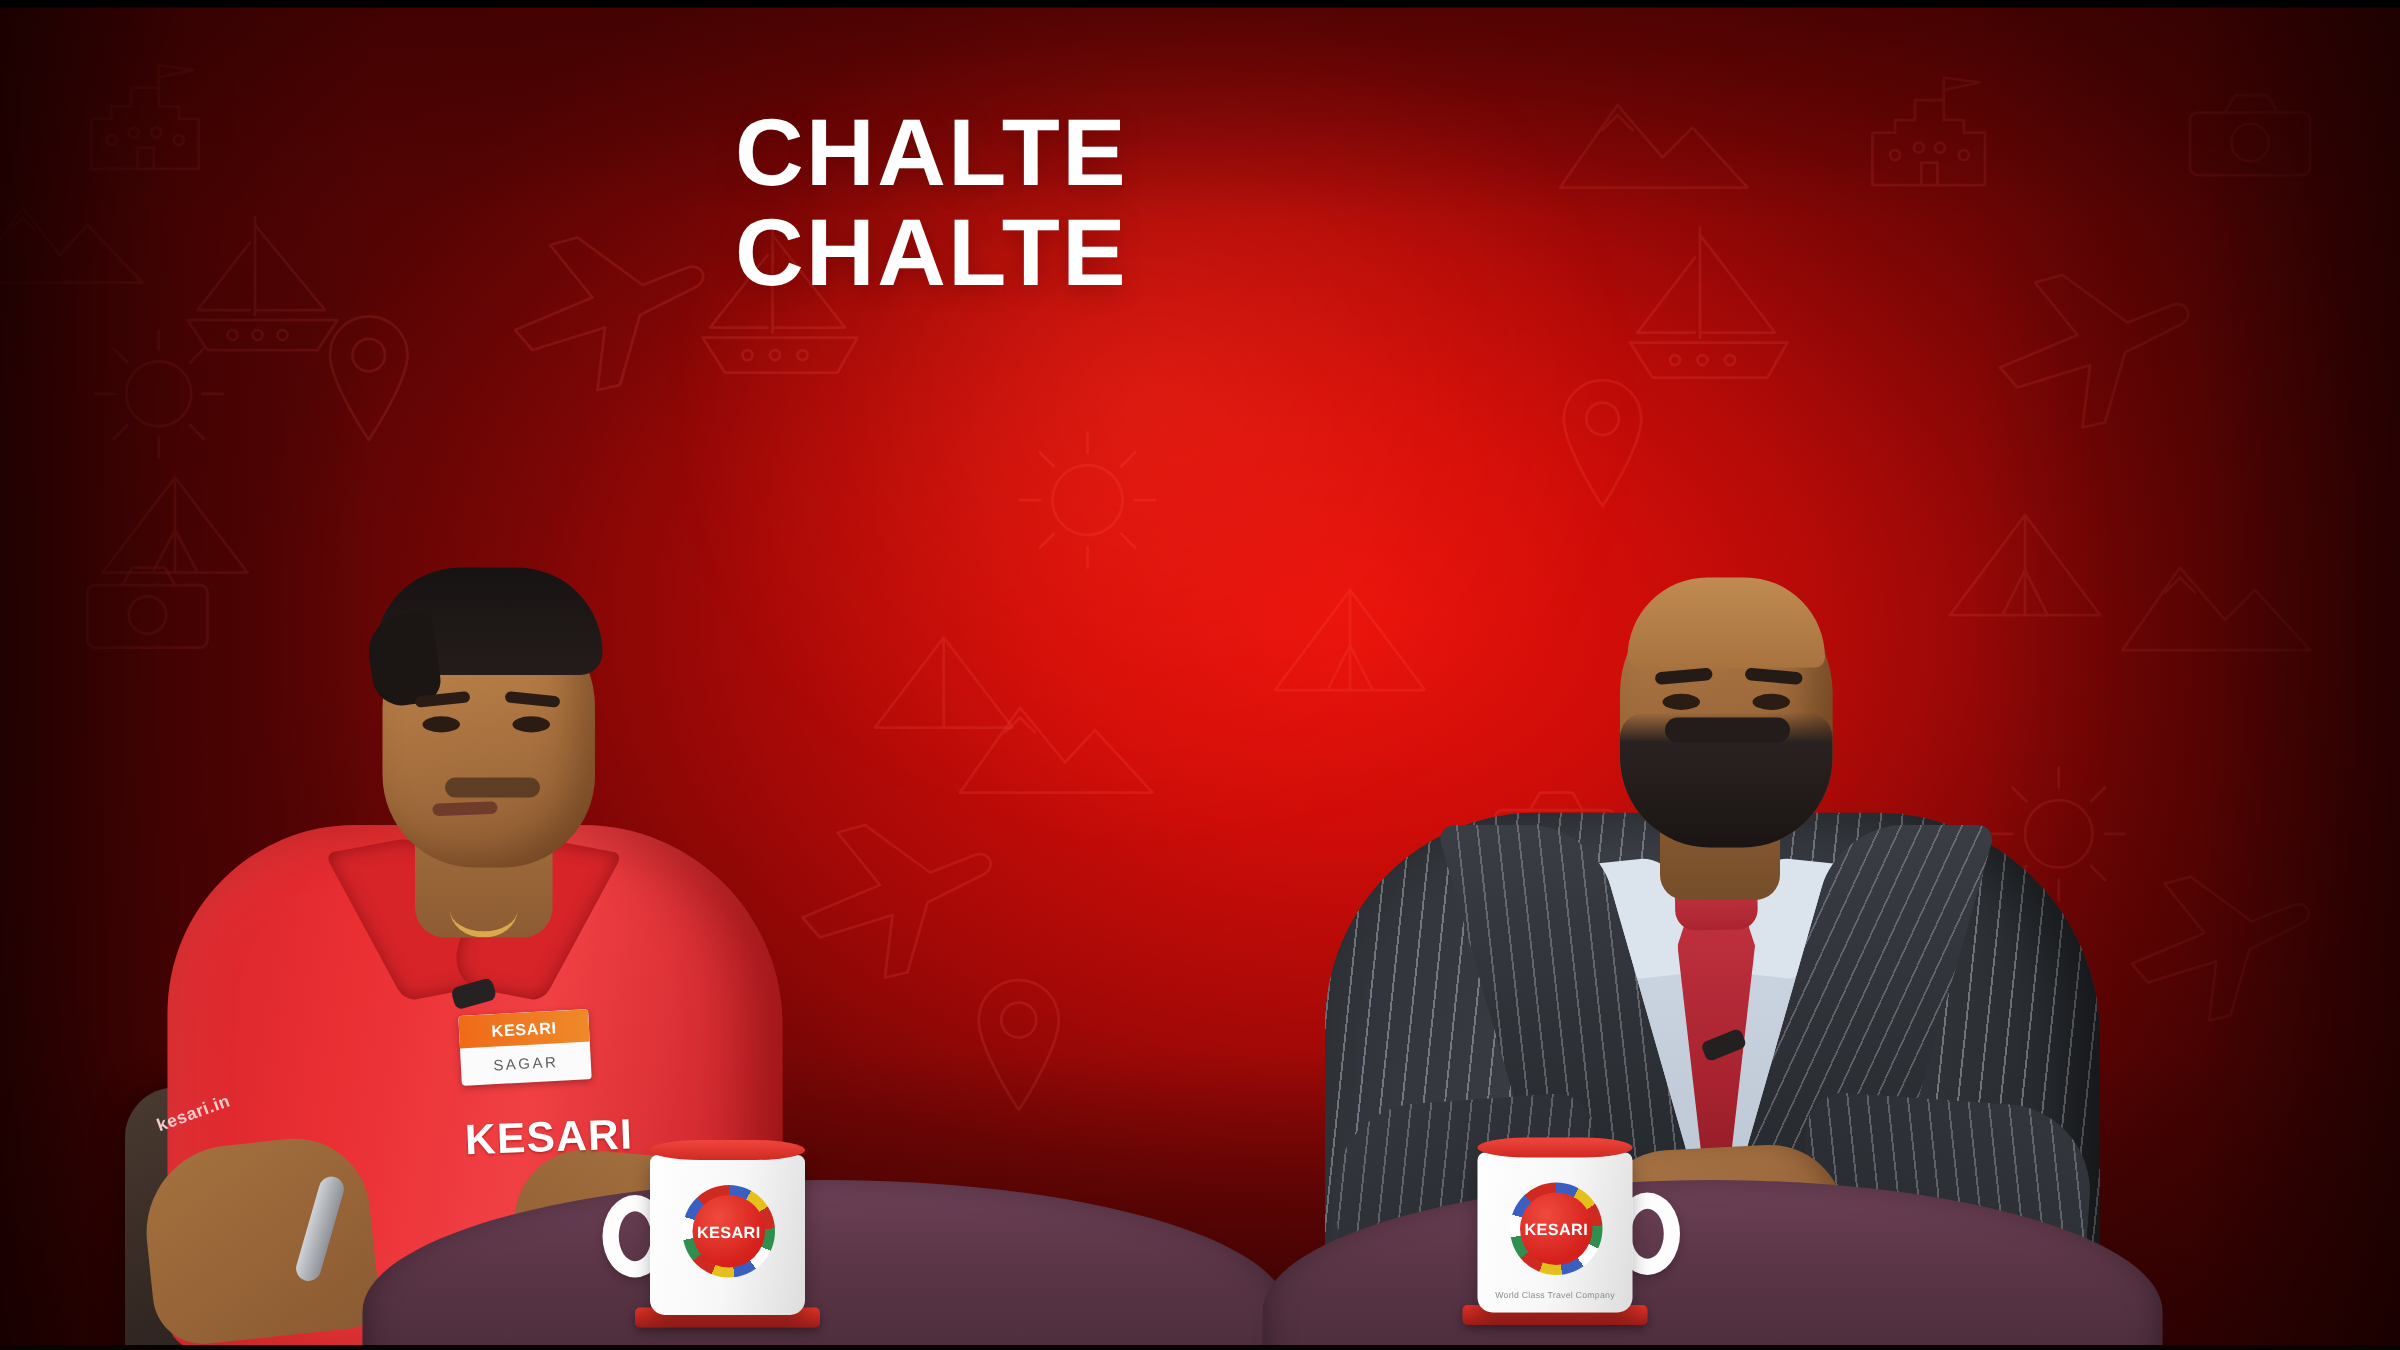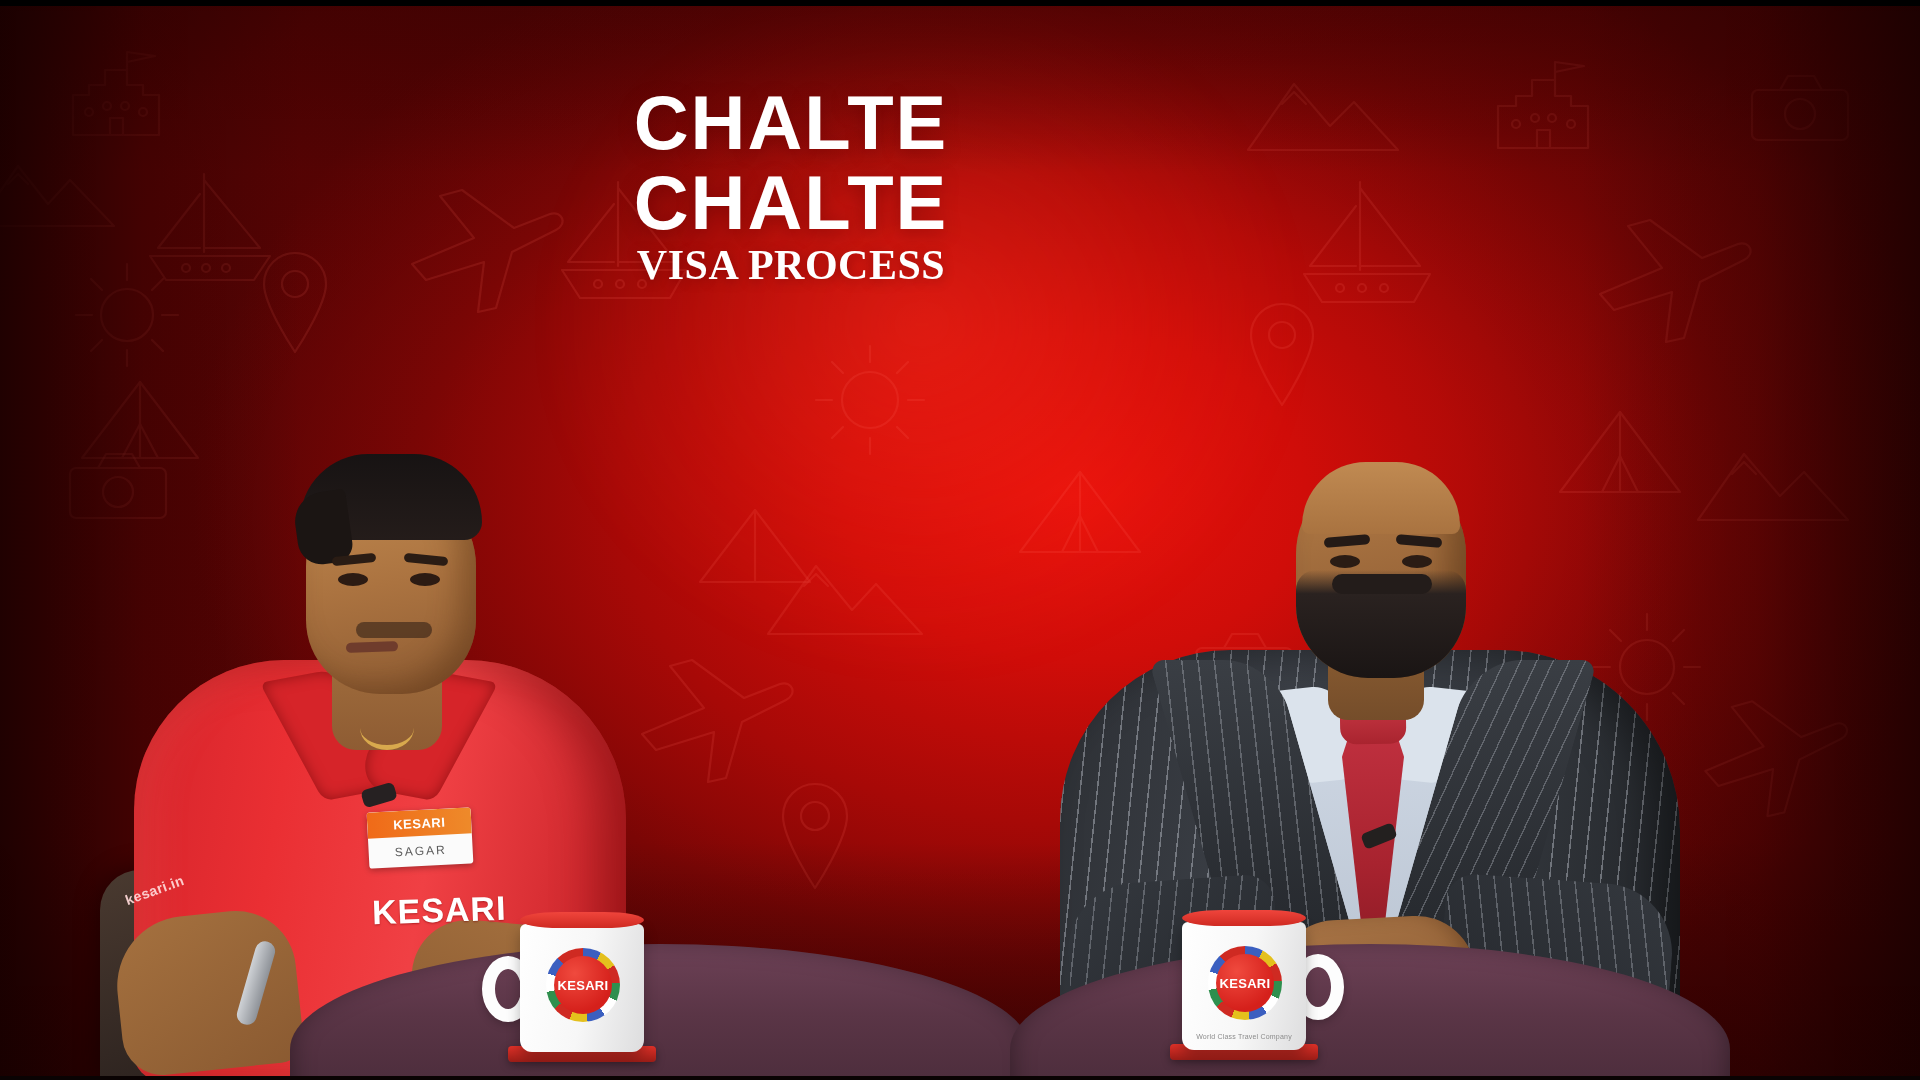--- a/index.html
+++ b/index.html
@@ -38,22 +38,22 @@
     background:linear-gradient(270deg, rgba(20,0,0,.72) 0%, rgba(40,0,0,.30) 48%, rgba(0,0,0,0) 100%);
   }
 
   
   .doodles{ position:absolute; inset:0; opacity:.5; }
   .doodles svg{ position:absolute; stroke:#ff6a5e; stroke-width:2.2; fill:none;
                 stroke-linecap:round; stroke-linejoin:round; opacity:.30; }
 
   
   .titlewrap{
-    position:absolute; left:566px; top:86px; width:450px;
-    text-align:center; z-index:40;
+    position:absolute; left:588px; top:86px; width:450px;
+    z-index:40;
   }
   .t-main{
     color:#ffffff; font-weight:bold; letter-spacing:2px;
     font-size:76px; line-height:.98; text-transform:uppercase;
     text-shadow:0 3px 18px rgba(90,0,0,.45);
   }
   .t-main.l2{ margin-top:6px; }
   .t-sub{
     color:#ffffff; font-family:"Liberation Serif", serif; font-weight:bold;
     font-size:42px; line-height:1.06; letter-spacing:.5px;
@@ -479,21 +479,20 @@
     </svg>
   </div>
 
   <div class="bg-vign"></div>
   <div class="bg-dark-left"></div>
   <div class="bg-dark-right"></div>
 
   <div class="titlewrap">
     <div class="t-main">CHALTE</div>
     <div class="t-main l2">CHALTE</div>
-    <div class="t-sub" style="margin-top:2px">VISA PROCESS</div>
   </div>
 
   <div class="table"></div>
   <div class="table right"></div>
 
   <div class="person" id="p-left">
     <div class="l-chair"></div>
     <div class="l-torso"></div>
     <div class="l-collar-l"></div>
     <div class="l-collar-r"></div>

